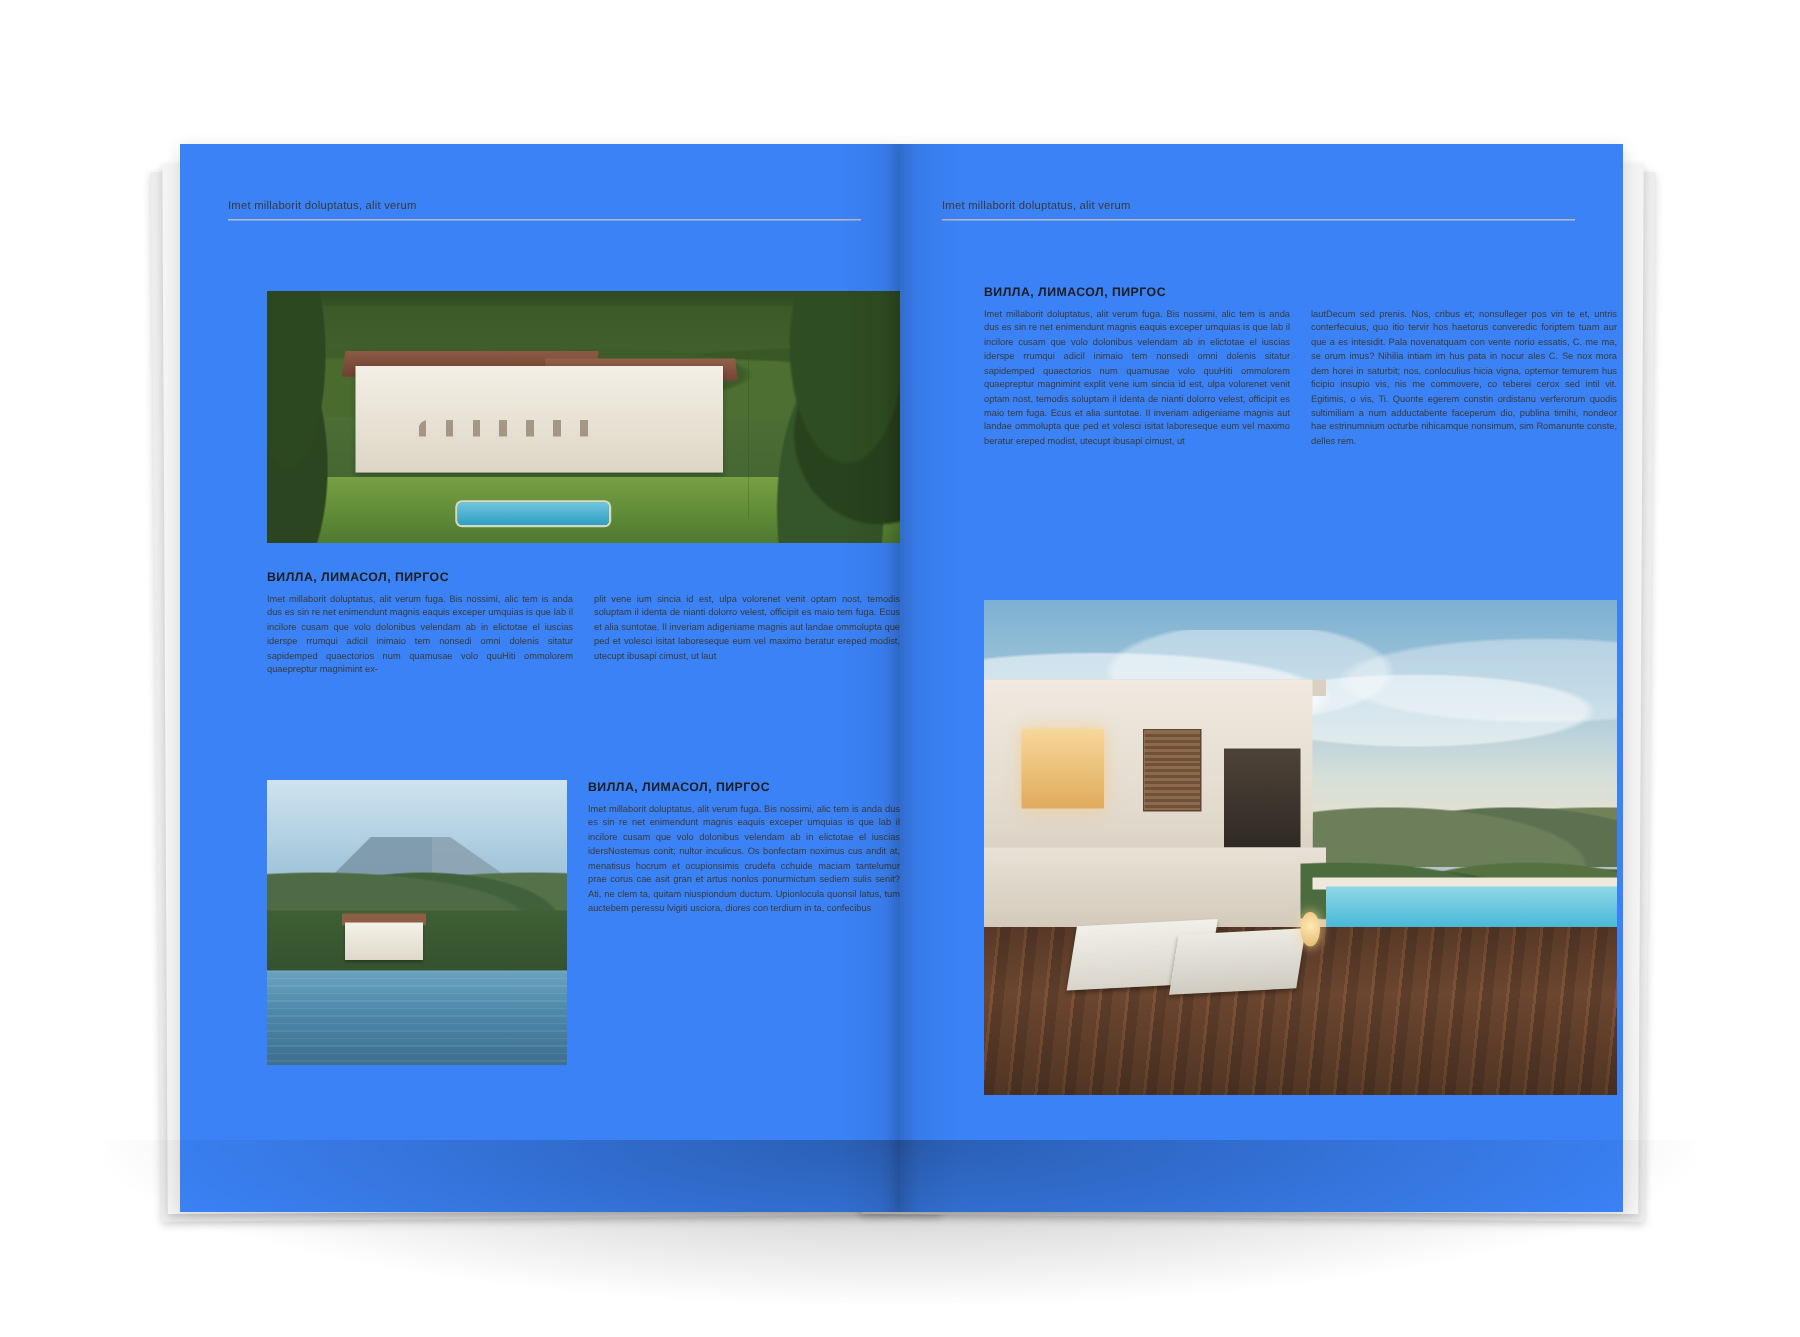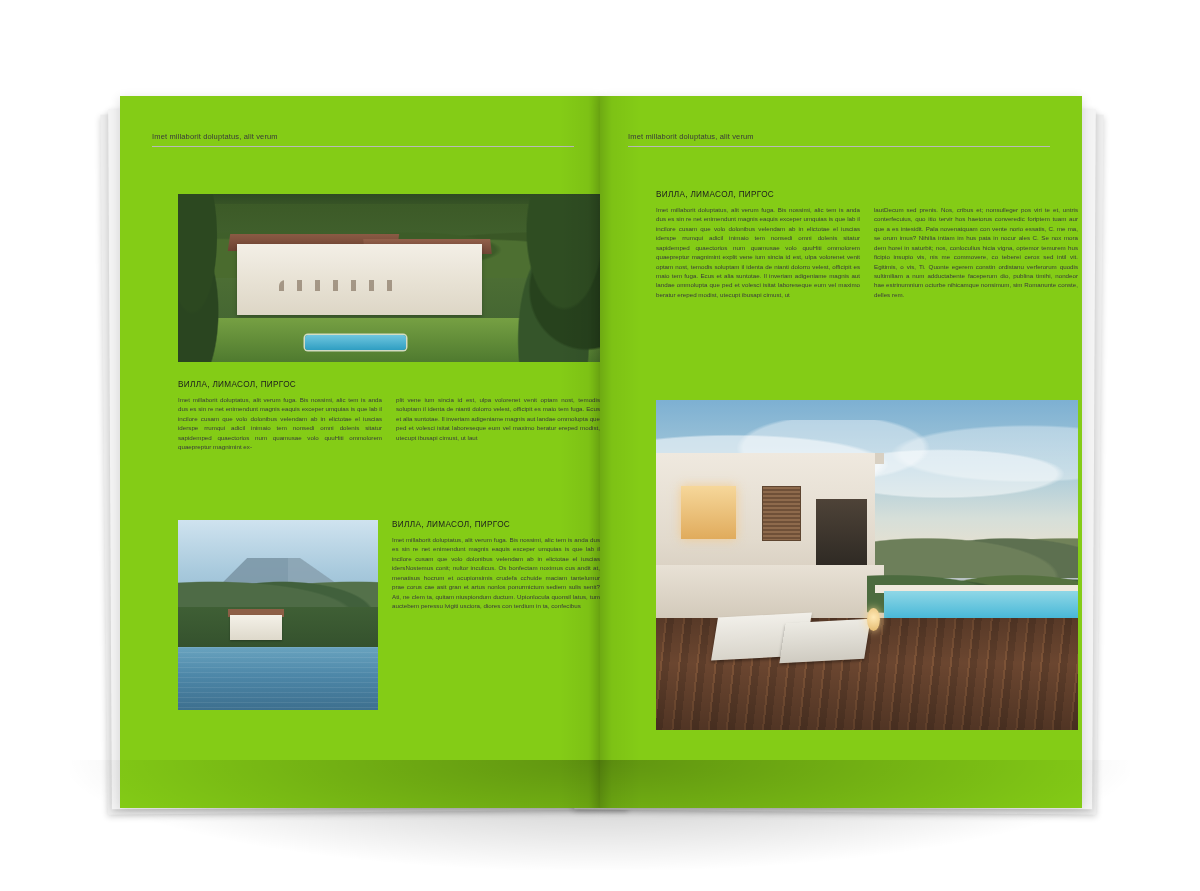--- a/index.html
+++ b/index.html
@@ -34,21 +34,21 @@
   .stack-left-1 { left: 104px; top: 112px; width: 520px; height: 700px; transform: rotate(-0.6deg); background:#ededed; }
   .stack-left-2 { left: 110px; top: 108px; width: 516px; height: 700px; transform: rotate(-0.3deg); background:#f4f4f4; }
   .stack-right-1 { left: 578px; top: 112px; width: 522px; height: 700px; transform: rotate(0.6deg); background:#ededed; }
   .stack-right-2 { left: 574px; top: 108px; width: 520px; height: 700px; transform: rotate(0.3deg); background:#f4f4f4; }
 
   .page {
     position: absolute;
     top: 96px;
     width: 482px;
     height: 712px;
-    background: #84cc16;
+    background: #3b82f6;
   }
   .page-left {
     left: 120px;
     box-shadow: -1px 2px 10px rgba(0,0,0,0.12);
   }
   .page-right {
     left: 600px;
     box-shadow: 1px 2px 10px rgba(0,0,0,0.12);
   }
 
@@ -94,21 +94,21 @@
     font-size: 7.5px;
     color: #3a3a3a;
     letter-spacing: 0.02em;
     padding-bottom: 5px;
     border-bottom: 0.6px solid #b9b9b9;
     margin-bottom: 0;
   }
 
   .headline {
     font-size: 8.2px;
-    font-weight: normal;
+    font-weight: bold;
     letter-spacing: 0.04em;
     color: #1d1d1d;
     margin: 0 0 6px 0;
   }
 
   .body-text {
     font-size: 6.2px;
     line-height: 1.52;
     text-align: justify;
     color: #3b3b3b;

